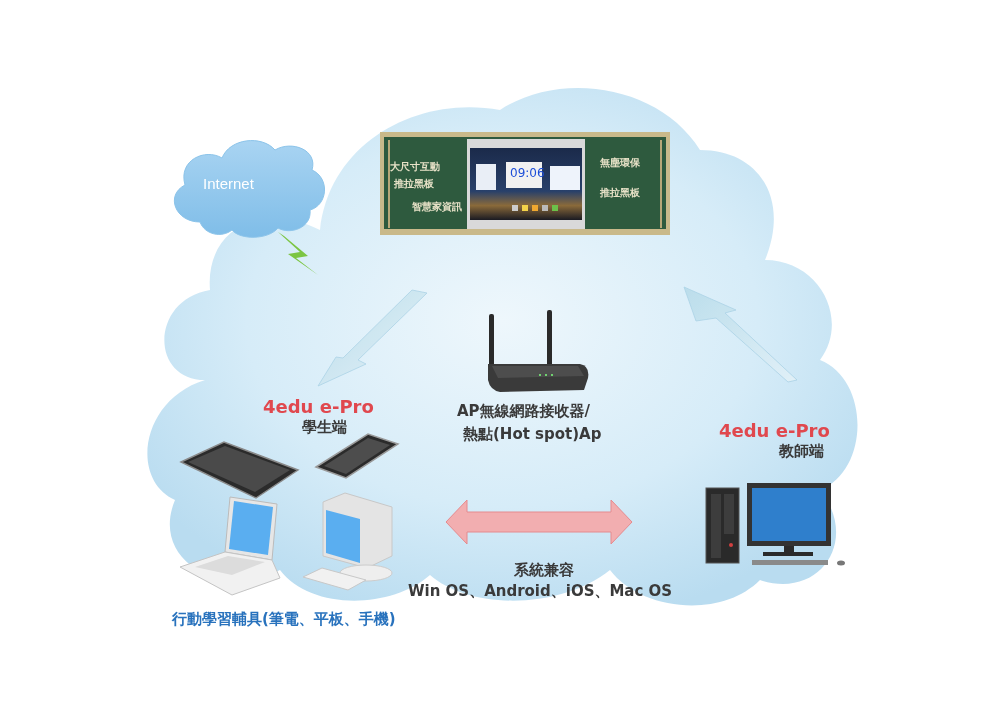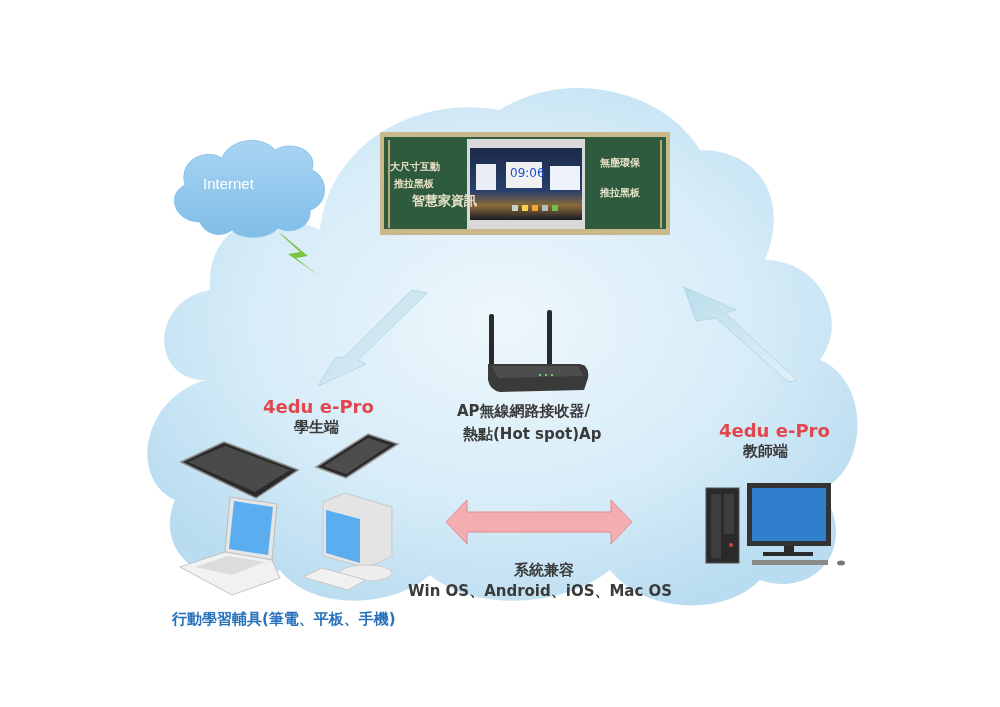--- a/index.html
+++ b/index.html
@@ -119,32 +119,32 @@
       <rect x="763" y="552" width="50" height="4" fill="#2a2a2a"></rect>
       <rect x="752" y="560" width="76" height="5" fill="#8a8a8a"></rect>
       <ellipse cx="841" cy="563" rx="4" ry="2.5" fill="#777777"></ellipse>
     </g>
   </svg>
 
   <span class="inet" style="left:203px;top:175px">Internet</span>
 
   <span class="lbl" style="left:390px;top:160px;color:#e8e2c8;font-size:10px;font-family:'DejaVu Serif',serif">大尺寸互動</span>
   <span class="lbl" style="left:394px;top:177px;color:#e8e2c8;font-size:10px;font-family:'DejaVu Serif',serif">推拉黑板</span>
-  <span class="lbl" style="left:412px;top:192px;color:#e8e2c8;font-size:13px">智慧家資訊</span>
+  <span class="lbl" style="left:412px;top:200px;color:#e8e2c8;font-size:10px">智慧家資訊</span>
   <span class="lbl" style="left:510px;top:166px;color:#1d4ed8;font-size:12px;font-weight:normal">09:06</span>
   <span class="lbl" style="left:600px;top:156px;color:#e8e2c8;font-size:10px;font-family:Liberation Serif, serif">無塵環保</span>
   <span class="lbl" style="left:600px;top:186px;color:#e8e2c8;font-size:10px;font-family:'DejaVu Serif',serif">推拉黑板</span>
 
 
   <span class="lbl dark" style="left:457px;top:402px">AP無線網路接收器/</span>
   <span class="lbl dark" style="left:463px;top:425px">熱點(Hot spot)Ap</span>
 
   <span class="lbl red" style="left:263px;top:396px">4edu e-Pro</span>
-  <span class="lbl dark" style="left:294px;top:418px">學生端</span>
+  <span class="lbl dark" style="left:302px;top:418px">學生端</span>
 
   <span class="lbl red" style="left:719px;top:420px">4edu e-Pro</span>
-  <span class="lbl dark" style="left:743px;top:442px">教師端</span>
+  <span class="lbl dark" style="left:779px;top:442px">教師端</span>
 
   <span class="lbl dark" style="left:514px;top:561px">系統兼容</span>
   <span class="lbl blue" style="left:172px;top:610px">行動學習輔具(筆電、平板、手機)</span>
 
   <span class="lbl dark" style="left:408px;top:582px">Win OS、Android、iOS、Mac OS</span>
 </div>
 
 </body></html>

